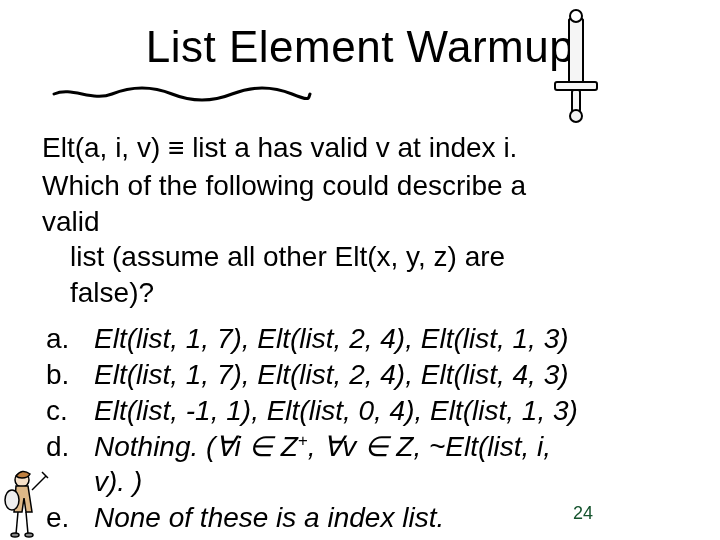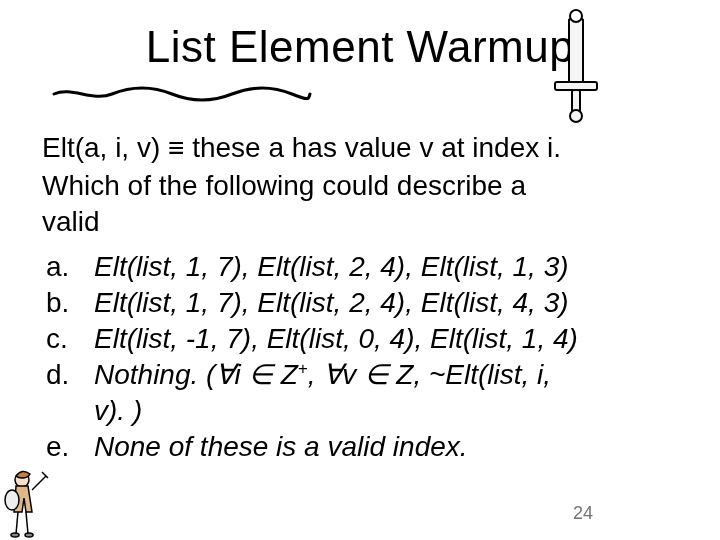--- a/index.html
+++ b/index.html
@@ -74,21 +74,21 @@
   }
   .opt .text {
     flex: 1;
     font-style: italic;
   }
   .footnum {
     position: absolute;
     bottom: 16px;
     right: 30px;
     font-size: 18px;
-    color: #737373;
+    color: #14532d;
   }
   .warrior {
     position: absolute;
     bottom: 2px;
     left: 2px;
     width: 48px;
     height: 70px;
   }
   sup { font-size: 0.6em; vertical-align: super; line-height: 0; }
 </style>
@@ -107,44 +107,45 @@
     <g stroke="#000" stroke-width="2" fill="#f5f5f5">
       <path d="M35 6 L42 14 L42 78 L28 78 L28 14 Z"></path>
       <circle cx="35" cy="10" r="6" fill="#fff"></circle>
       <rect x="14" y="76" width="42" height="8" rx="2"></rect>
       <rect x="31" y="84" width="8" height="22" rx="2"></rect>
       <circle cx="35" cy="110" r="6"></circle>
     </g>
   </svg>
 
   <div class="body">
-    <div class="def">Elt(a, i, v) ≡ these a has value v at index i.</div>
+    <div class="def">Elt(a, i, v) ≡ list a has valid v at index i.</div>
     <div class="question">
       <span>Which of the following could describe a valid</span><br>
+      <span class="indent2">list (assume all other Elt(x, y, z) are false)?</span>
     </div>
     <div class="options">
       <div class="opt">
         <span class="letter">a.</span>
         <span class="text">Elt(list, 1, 7), Elt(list, 2, 4), Elt(list, 1, 3)</span>
       </div>
       <div class="opt">
         <span class="letter">b.</span>
         <span class="text">Elt(list, 1, 7), Elt(list, 2, 4), Elt(list, 4, 3)</span>
       </div>
       <div class="opt">
         <span class="letter">c.</span>
-        <span class="text">Elt(list, -1, 7), Elt(list, 0, 4), Elt(list, 1, 4)</span>
+        <span class="text">Elt(list, -1, 1), Elt(list, 0, 4), Elt(list, 1, 3)</span>
       </div>
       <div class="opt">
         <span class="letter">d.</span>
         <span class="text">Nothing. (∀i ∈ Z<sup>+</sup>, ∀v ∈ Z, ~Elt(list, i, v). )</span>
       </div>
       <div class="opt">
         <span class="letter">e.</span>
-        <span class="text">None of these is a valid index.</span>
+        <span class="text">None of these is a index list.</span>
       </div>
     </div>
   </div>
 
   <div class="footnum">24</div>
 
   <svg class="warrior" viewBox="0 0 48 70">
     <g stroke="#000" stroke-width="1.5" fill="#fff">
       <circle cx="20" cy="12" r="7" fill="#f6e0c8"></circle>
       <path d="M14 8 Q20 0 28 6 Q26 10 20 10 Q16 10 14 8 Z" fill="#c08040" stroke="#000"></path>

